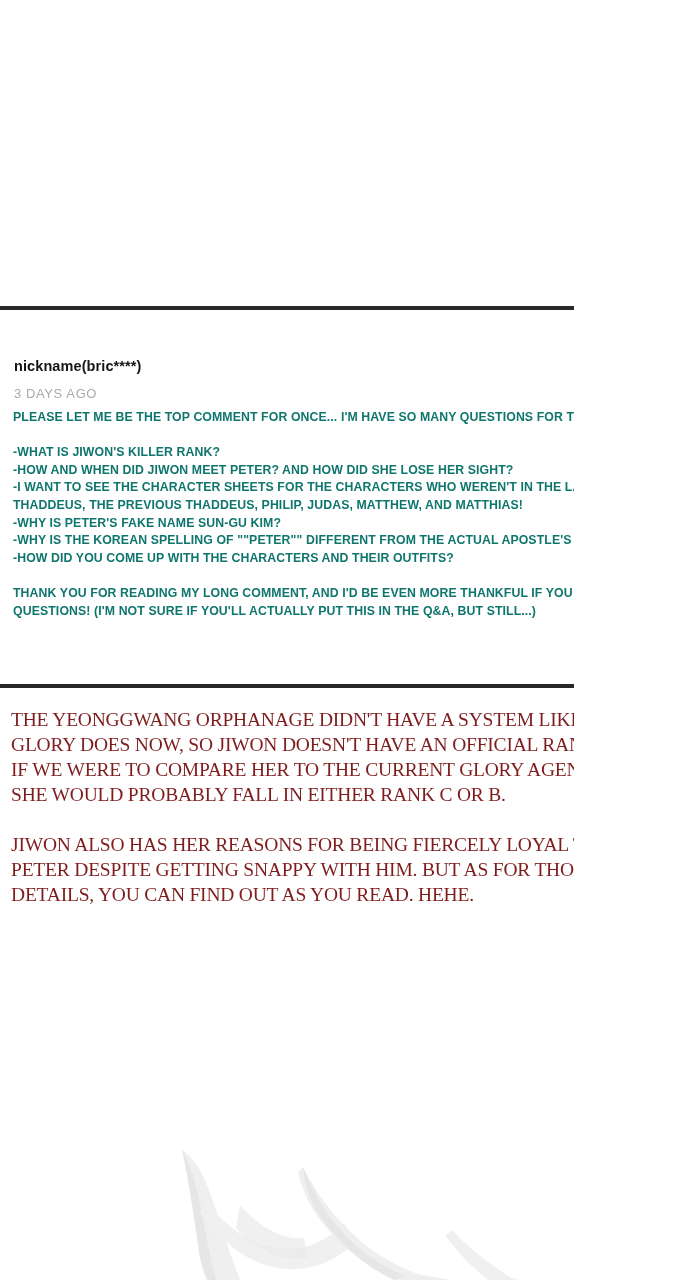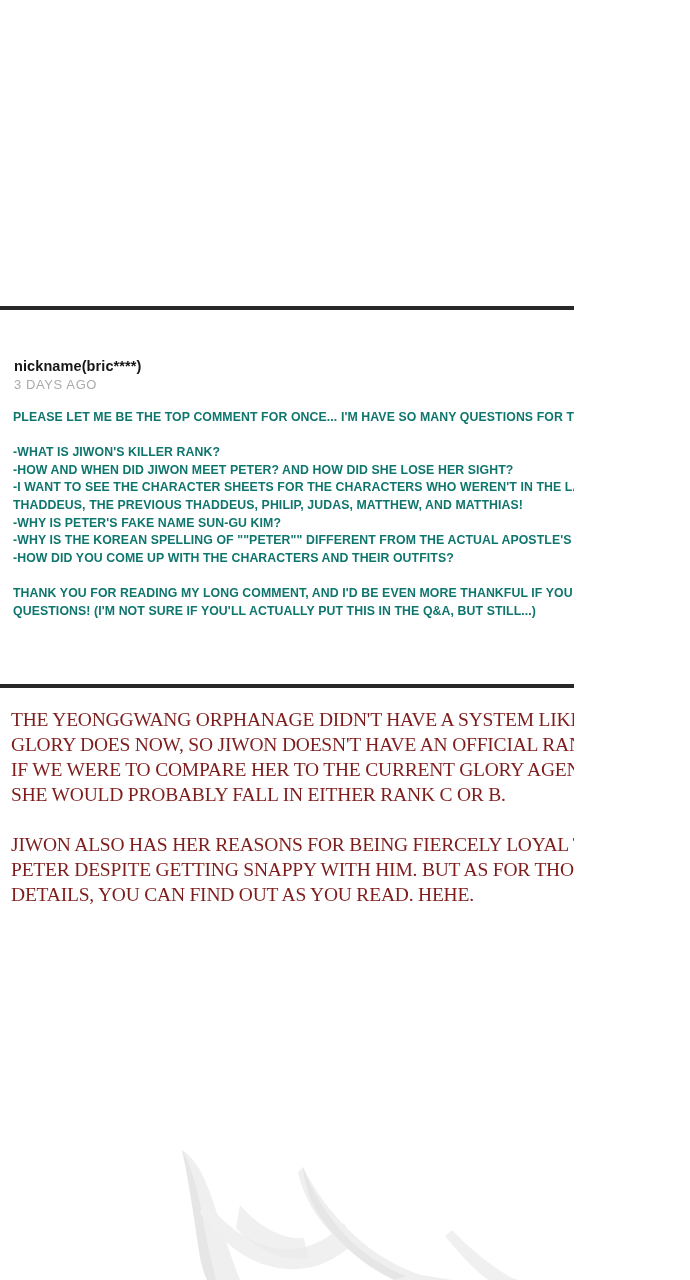--- a/index.html
+++ b/index.html
@@ -27,21 +27,21 @@
     left: 14px;
     top: 358px;
   }
   .comment-author {
     font-size: 14.5px;
     font-weight: 700;
     color: #161616;
     letter-spacing: 0.1px;
   }
   .comment-timestamp {
-    margin-top: 3px;
+    margin-top: 12px;
     font-size: 13px;
     color: #ababab;
     letter-spacing: 0.6px;
   }
   .comment-body {
     position: absolute;
     left: 13px;
     top: 409px;
     width: 670px;
     font-size: 12.3px;

